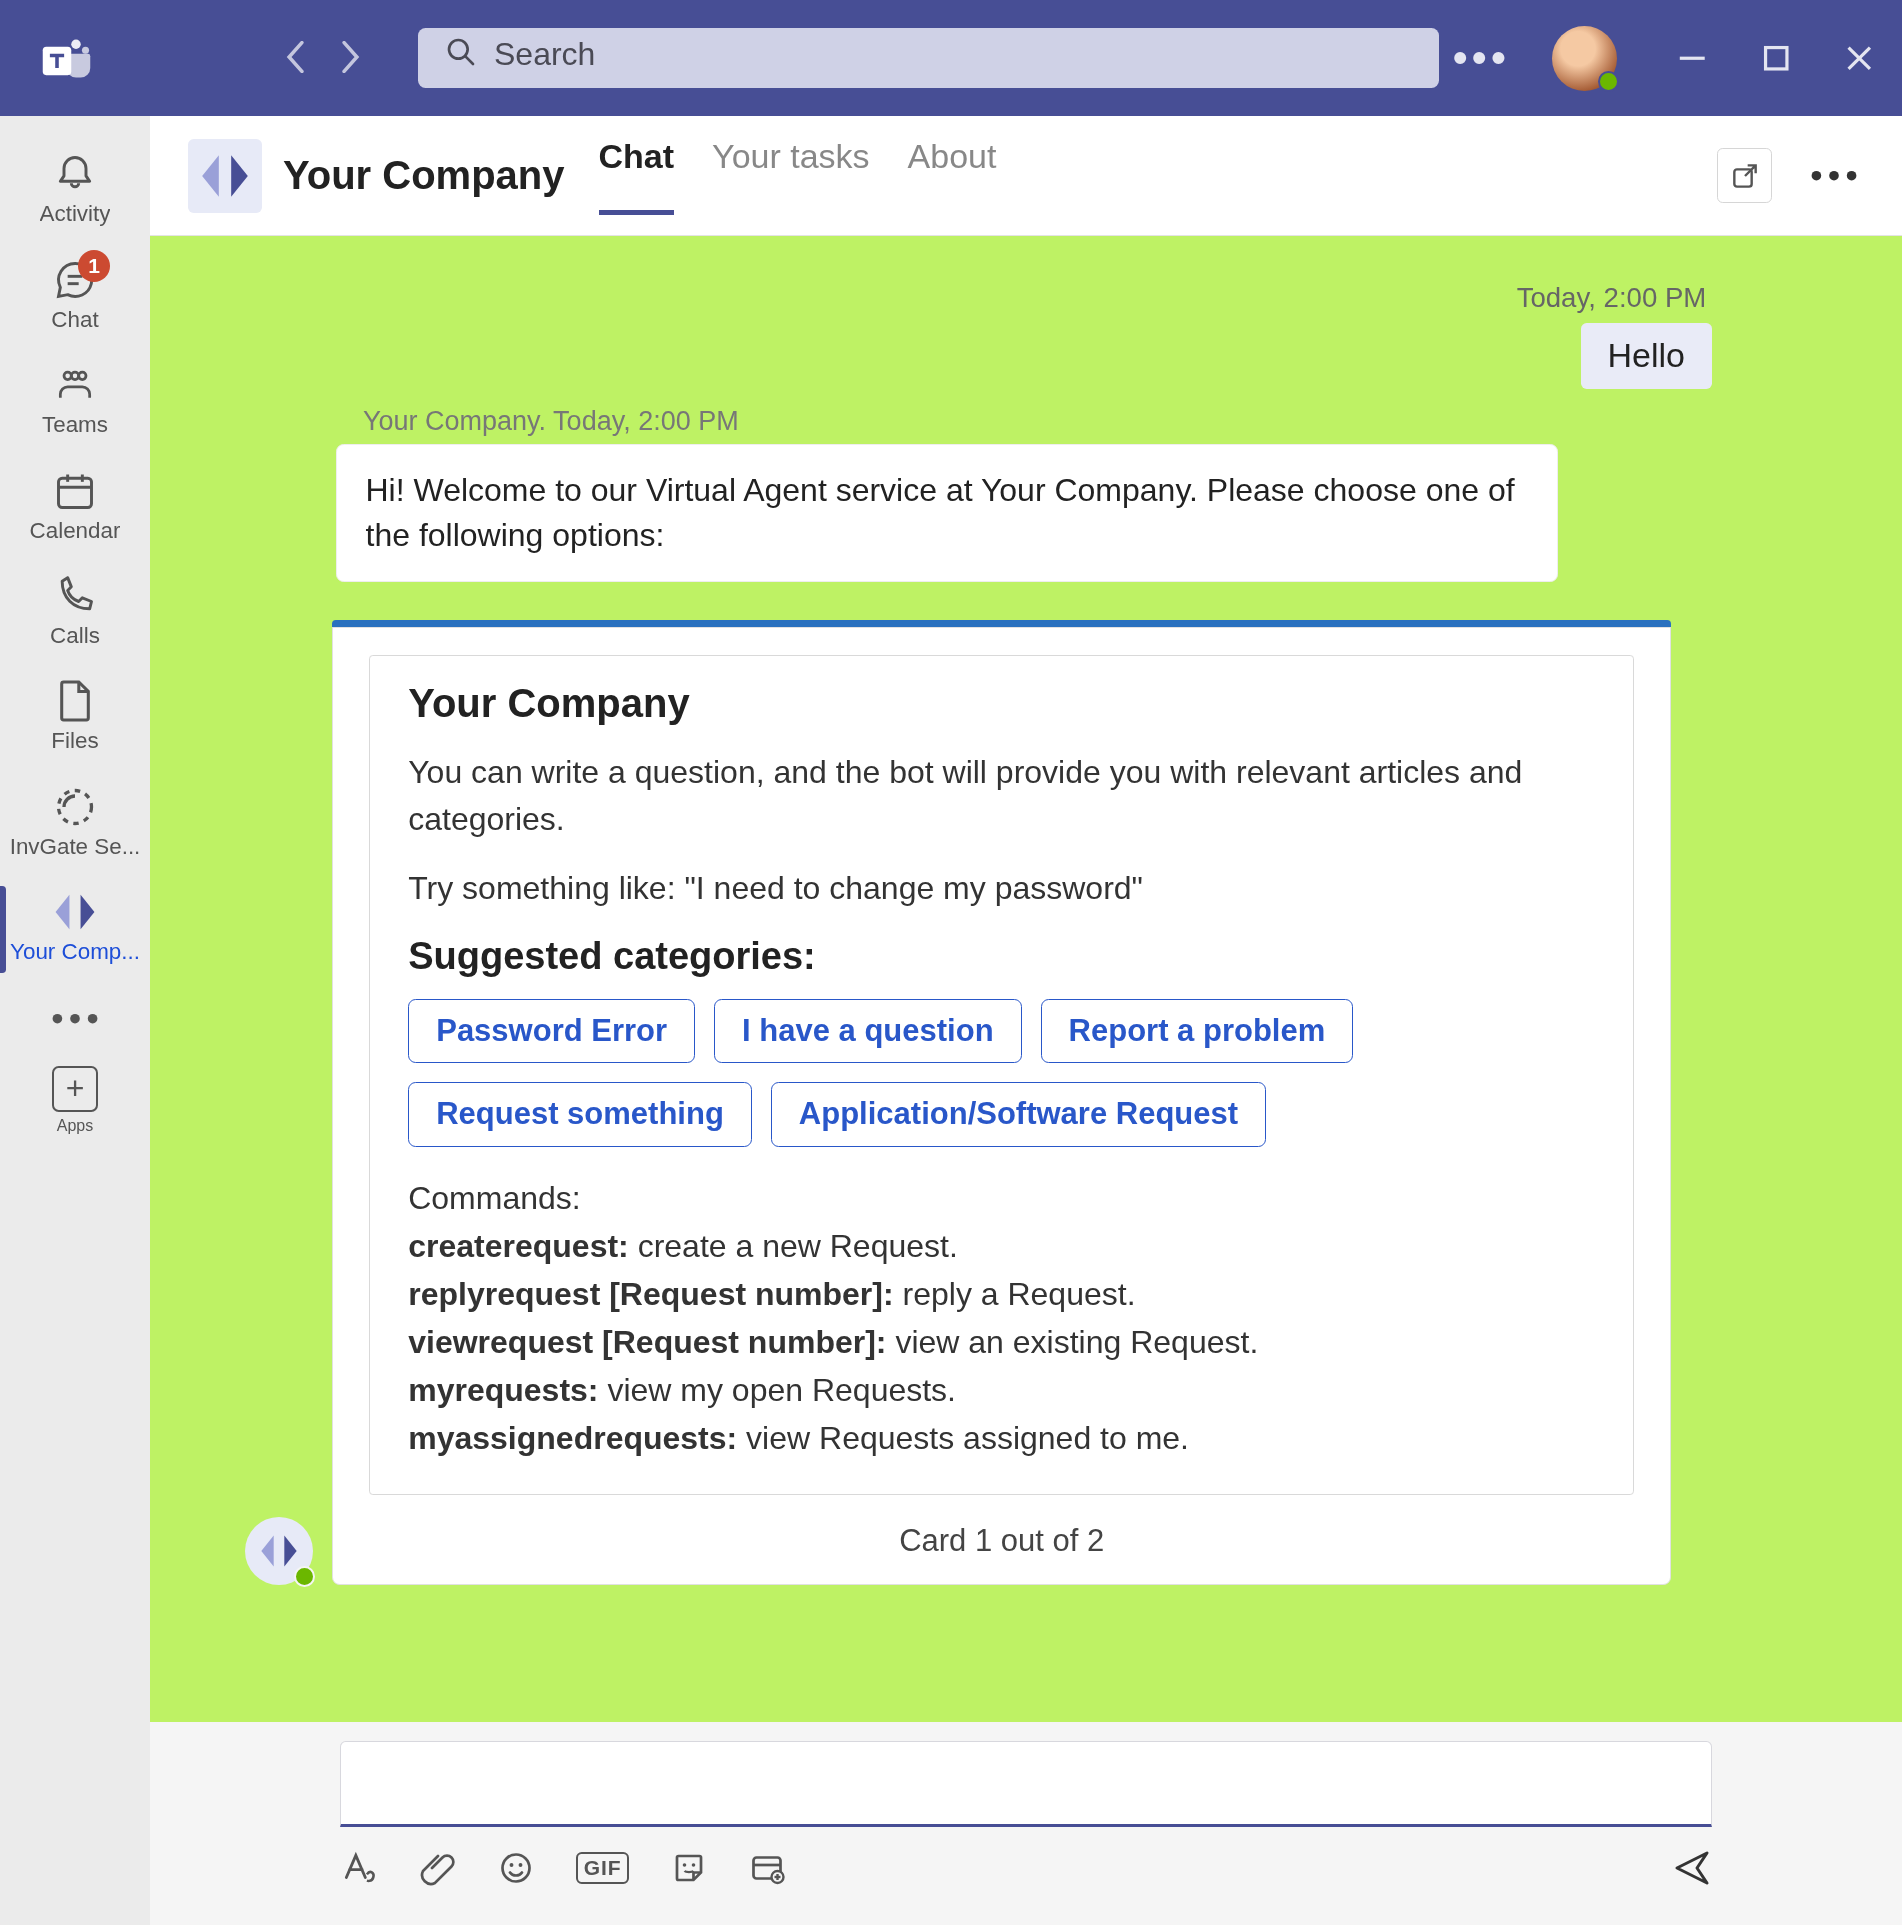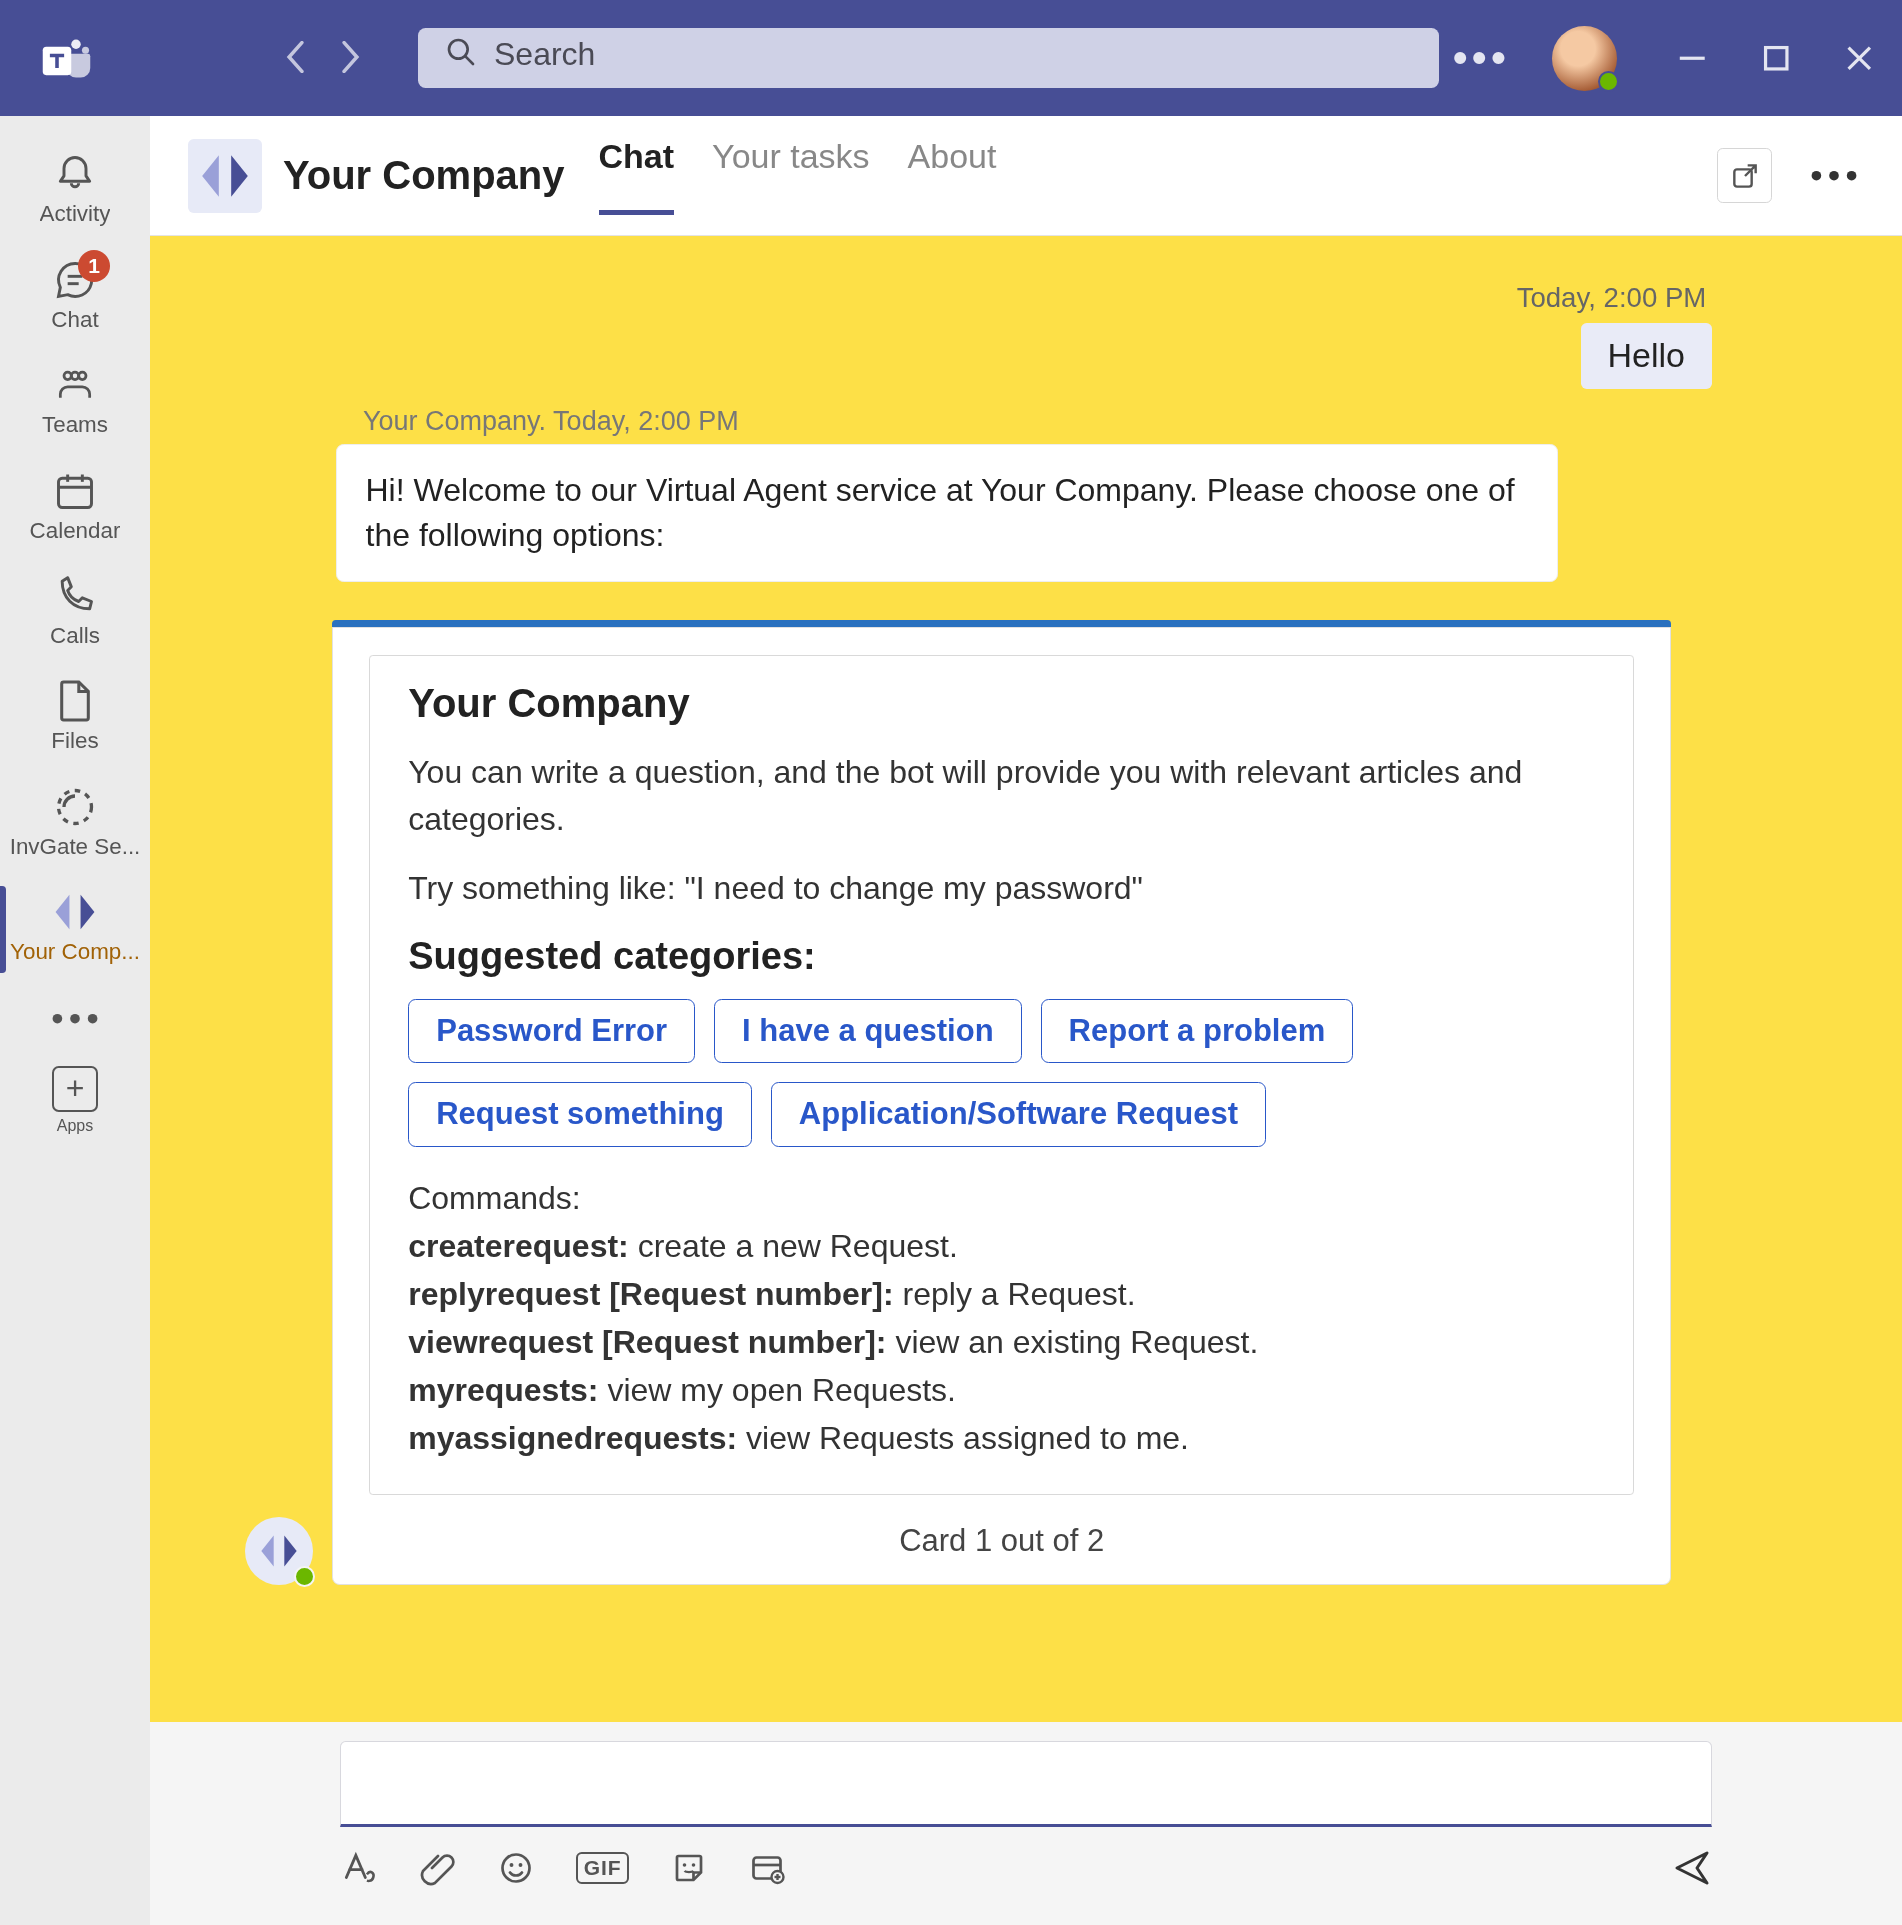--- a/index.html
+++ b/index.html
@@ -24,21 +24,21 @@
   .titlebar .win-btns svg { display: block; }
 
   
   .main-row { flex: 1; display: flex; min-height: 0; }
 
   
   .rail { width: 150px; background: #ebebeb; display: flex; flex-direction: column; align-items: center; padding-top: 23px; }
   .rail-item { width: 100%; display: flex; flex-direction: column; align-items: center; gap: 3px; padding: 11.4px 0 17px; color: #555; position: relative; cursor: pointer; }
   .rail-item .icon { height: 48px; display: flex; align-items: center; justify-content: center; }
   .rail-item .lbl { font-size: 22.4px; text-align: center; max-width: 133px; overflow: hidden; text-overflow: ellipsis; white-space: nowrap; }
-  .rail-item.active { color: #a16207; }
+  .rail-item.active { color: #1d4ed8; }
   .rail-item.active::before { content: ""; position: absolute; left: 0; top: 9.5px; bottom: 9.5px; width: 5.7px; background: #474e95; border-radius: 0 3.8px 3.8px 0; }
   .rail .badge { position: absolute; top: 5.7px; right: 40px; background: #cc4a31; color: #fff; font-size: 21px; font-weight: 700; min-width: 32px; height: 32px; border-radius: 16px; display: flex; align-items: center; justify-content: center; }
   .rail-ellipsis { padding: 28.5px 0; }
   .rail-apps { margin-top: 9.5px; display: flex; flex-direction: column; align-items: center; gap: 5.7px; color: #555; }
   .rail-apps .plusbox { width: 46px; height: 46px; border: 2.4px solid #555; border-radius: 6.7px; display: flex; align-items: center; justify-content: center; font-size: 32px; color: #555; }
 
   
   .bluechev { display: inline-flex; gap: 3.8px; }
   .bluechev svg:first-child path { fill: #9aa0d8; }
 
@@ -49,21 +49,21 @@
   .chat-header { height: 120px; display: flex; align-items: center; padding: 0 44px 0 38px; border-bottom: 1px solid #e4e4e4; }
   .chat-header .app-icon { width: 74px; height: 74px; border-radius: 5.7px; background: #e7eaf7; display: flex; align-items: center; justify-content: center; margin-right: 21px; }
   .chat-header .app-name { font-size: 40px; font-weight: 700; color: #222; margin-right: 34px; }
   .chat-header .tabs { display: flex; gap: 38px; }
   .chat-header .tab { font-size: 34px; color: #888; padding-bottom: 34px; border-bottom: 5.7px solid transparent; cursor: pointer; }
   .chat-header .tab.active { color: #222; font-weight: 600; border-bottom-color: #474e95; }
   .chat-header .hdr-right { margin-left: auto; display: flex; align-items: center; gap: 38px; }
   .chat-header .popout { width: 55px; height: 55px; border: 1px solid #d6d6d6; border-radius: 5.7px; display: flex; align-items: center; justify-content: center; }
 
   
-  .chat-body { flex: 1; background: #fde047; padding: 28.5px 190px 28.5px 190px; overflow: auto; }
+  .chat-body { flex: 1; background: #bef264; padding: 28.5px 190px 28.5px 190px; overflow: auto; }
   .ts-right { text-align: right; color: #666; font-size: 27.6px; margin: 17px 5.7px 9.5px 0; }
   .bubble-out { display: inline-block; background: #e9ebf7; color: #222; font-size: 34px; padding: 13.3px 27px; border-radius: 5.7px; float: right; clear: both; }
   .clear { clear: both; }
 
   .bot-row { display: flex; align-items: flex-end; margin-top: 17px; margin-left: -95px; }
   .bot-av-wrap { position: relative; width: 68px; height: 68px; margin-right: 23px; margin-top: 28.5px; flex: none; }
   .bot-av { width: 68px; height: 68px; border-radius: 50%; background: #e7eaf7; display: flex; align-items: center; justify-content: center; }
   .bot-av-wrap .presence { position: absolute; right: -1.9px; bottom: -1.9px; width: 21px; height: 21px; background: #6bb700; border: 2.9px solid #f5f5f5; border-radius: 50%; }
   .bot-col { flex: 1; min-width: 0; }
   .bot-meta { color: #777; font-size: 27px; margin: 0 0 7.6px 27px; }

